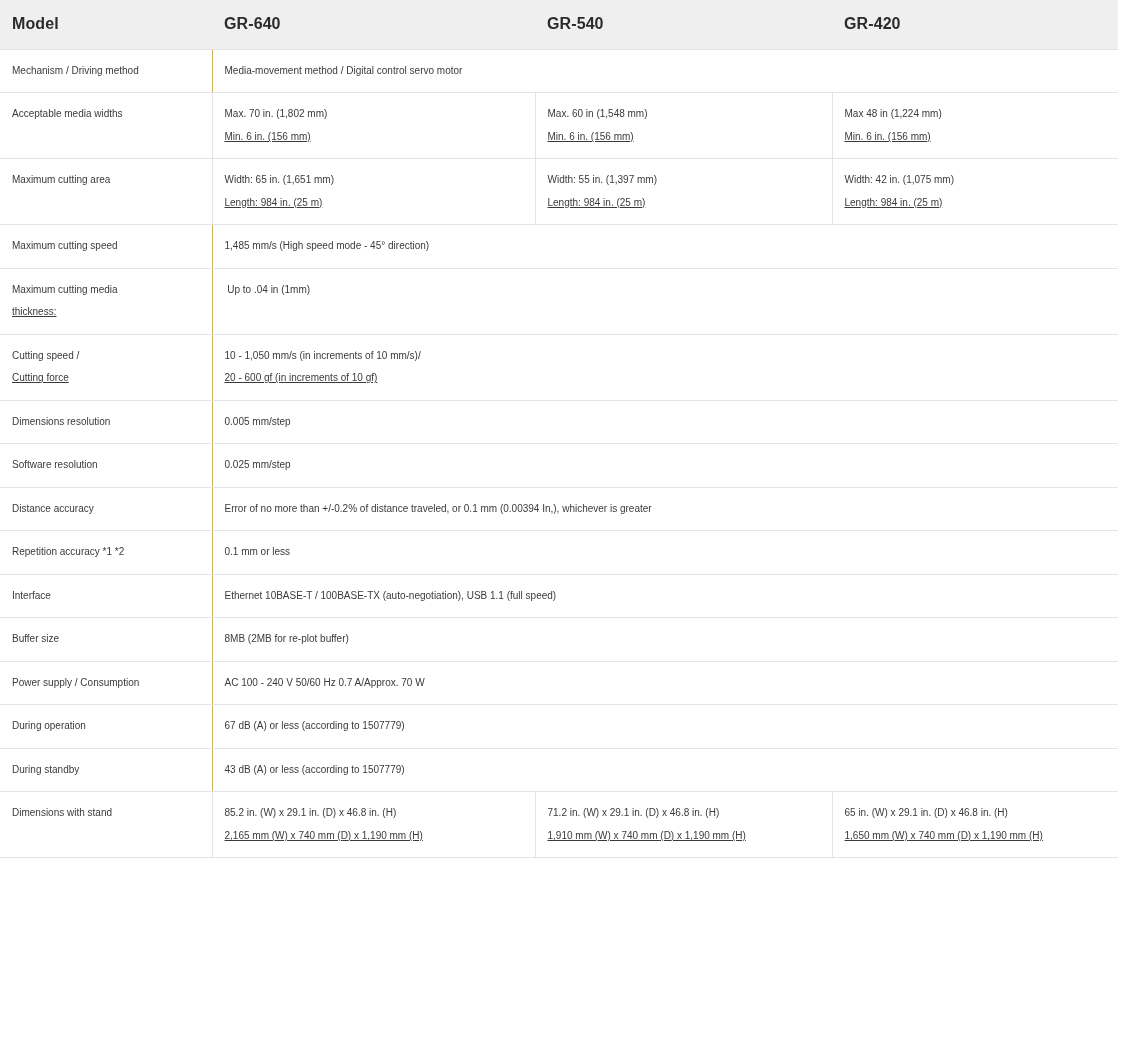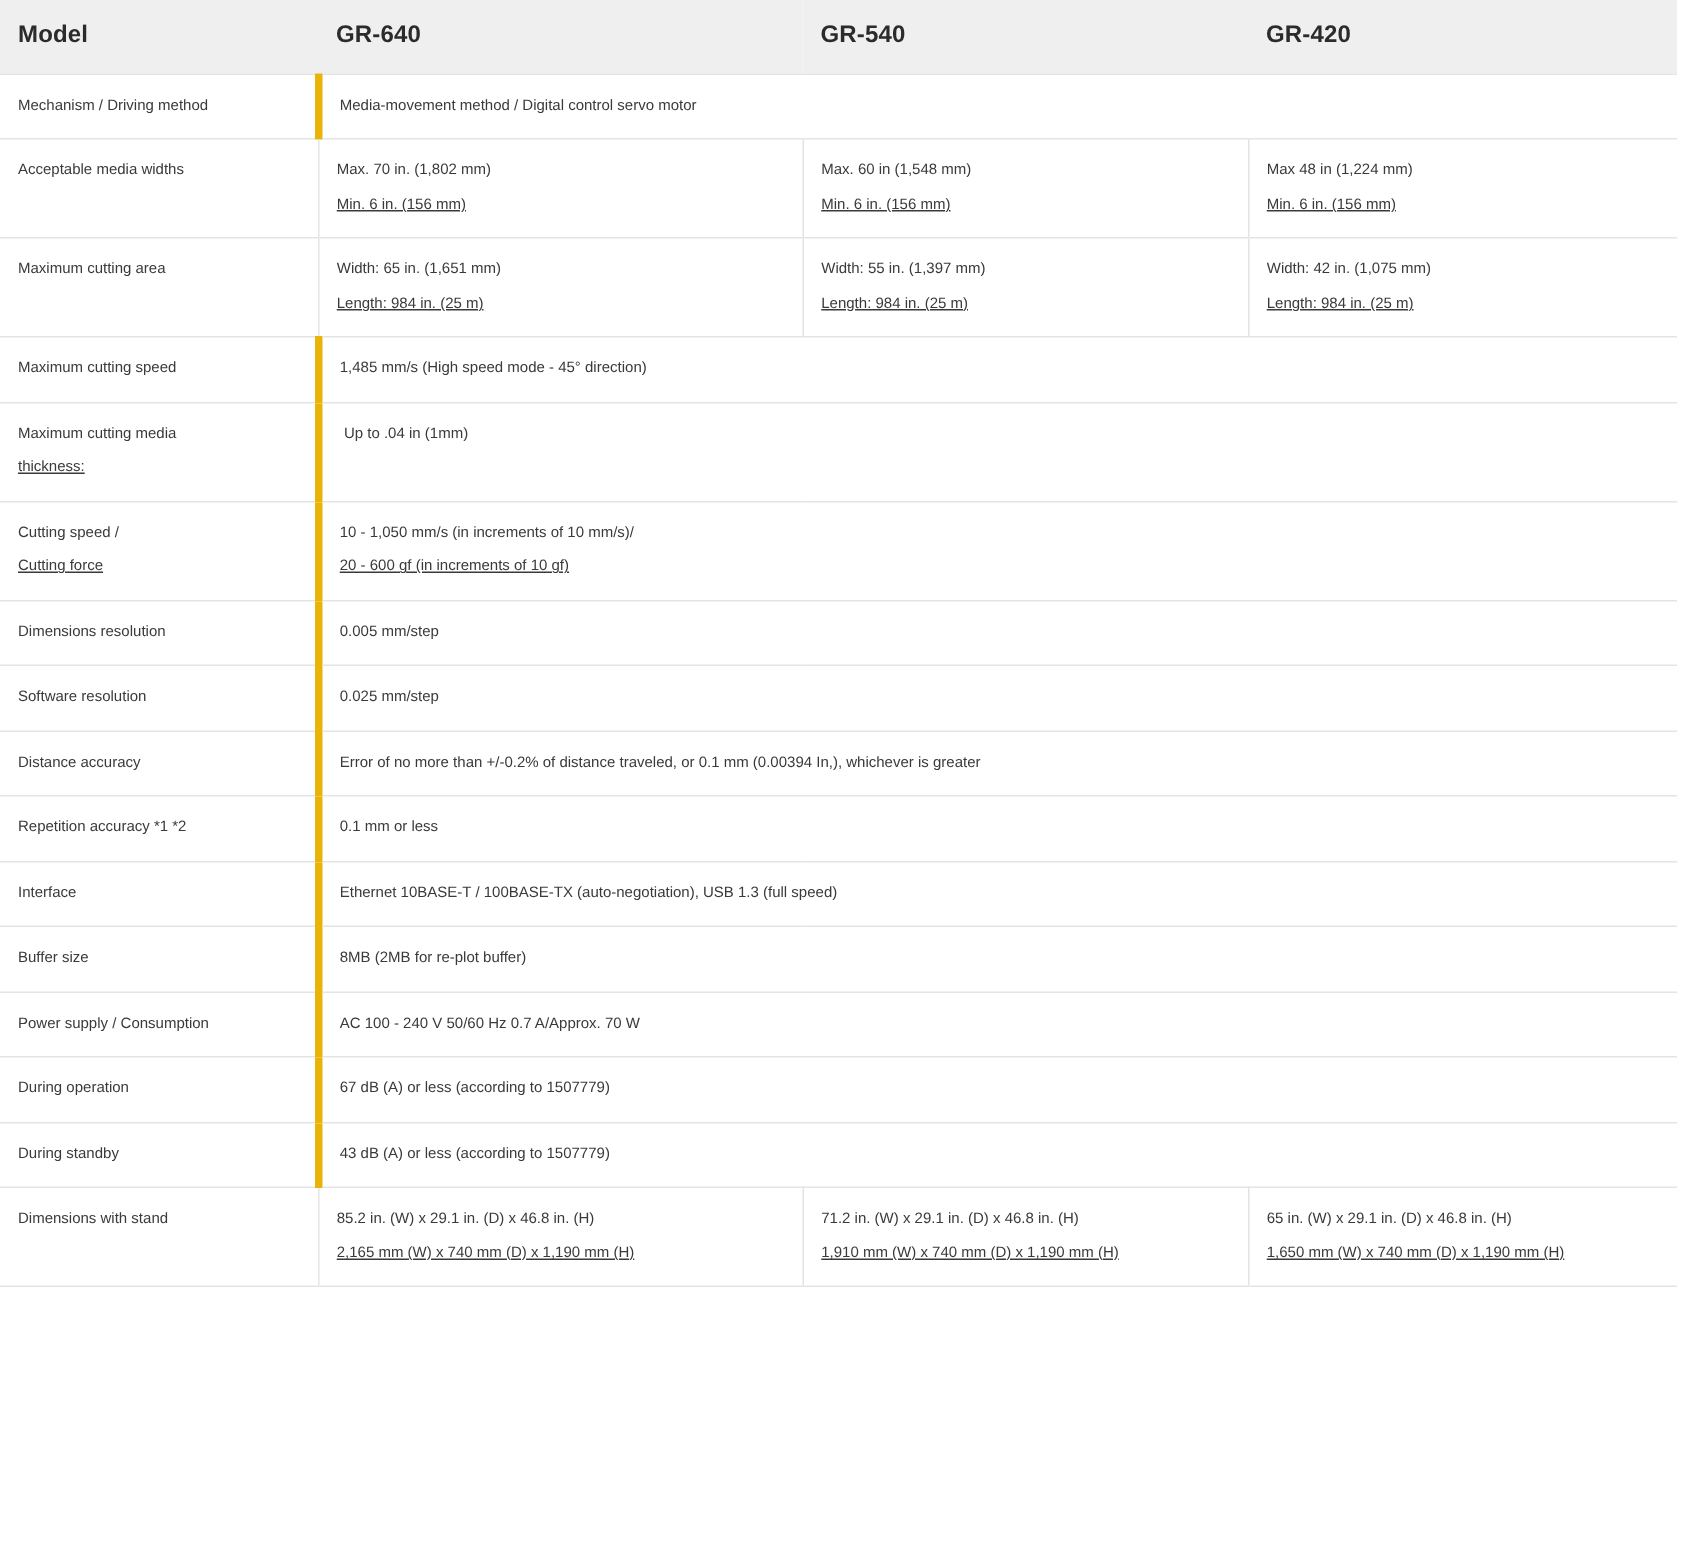--- a/index.html
+++ b/index.html
@@ -54,21 +54,21 @@
   }
   tbody td.cell-label {
     color: #3a3a3a;
     padding-left: 12px;
     border-right: none;
   }
   tbody td.cell-val {
     border-left: 1px solid #e4e4e4;
   }
   tbody td.cell-span {
-    border-left: 5px solid #eab308;
+    border-left: 1px solid #eab308;
   }
   tbody tr:last-child td {
     border-bottom: 1px solid #e4e4e4;
   }
   .line {
     display: block;
     white-space: pre-wrap;
   }
   .line + .line { margin-top: 7px; text-decoration: underline; }
 </style>
@@ -191,21 +191,21 @@
           </td>
           <td class="cell-span" colspan="3">
             <span class="line">0.1 mm or less</span>
           </td>
         </tr>
         <tr>
           <td class="cell-label">
             <span class="line">Interface</span>
           </td>
           <td class="cell-span" colspan="3">
-            <span class="line">Ethernet 10BASE-T / 100BASE-TX (auto-negotiation), USB 1.3 (full speed)</span>
+            <span class="line">Ethernet 10BASE-T / 100BASE-TX (auto-negotiation), USB 1.1 (full speed)</span>
           </td>
         </tr>
         <tr>
           <td class="cell-label">
             <span class="line">Buffer size</span>
           </td>
           <td class="cell-span" colspan="3">
             <span class="line">8MB (2MB for re-plot buffer)</span>
           </td>
         </tr>

